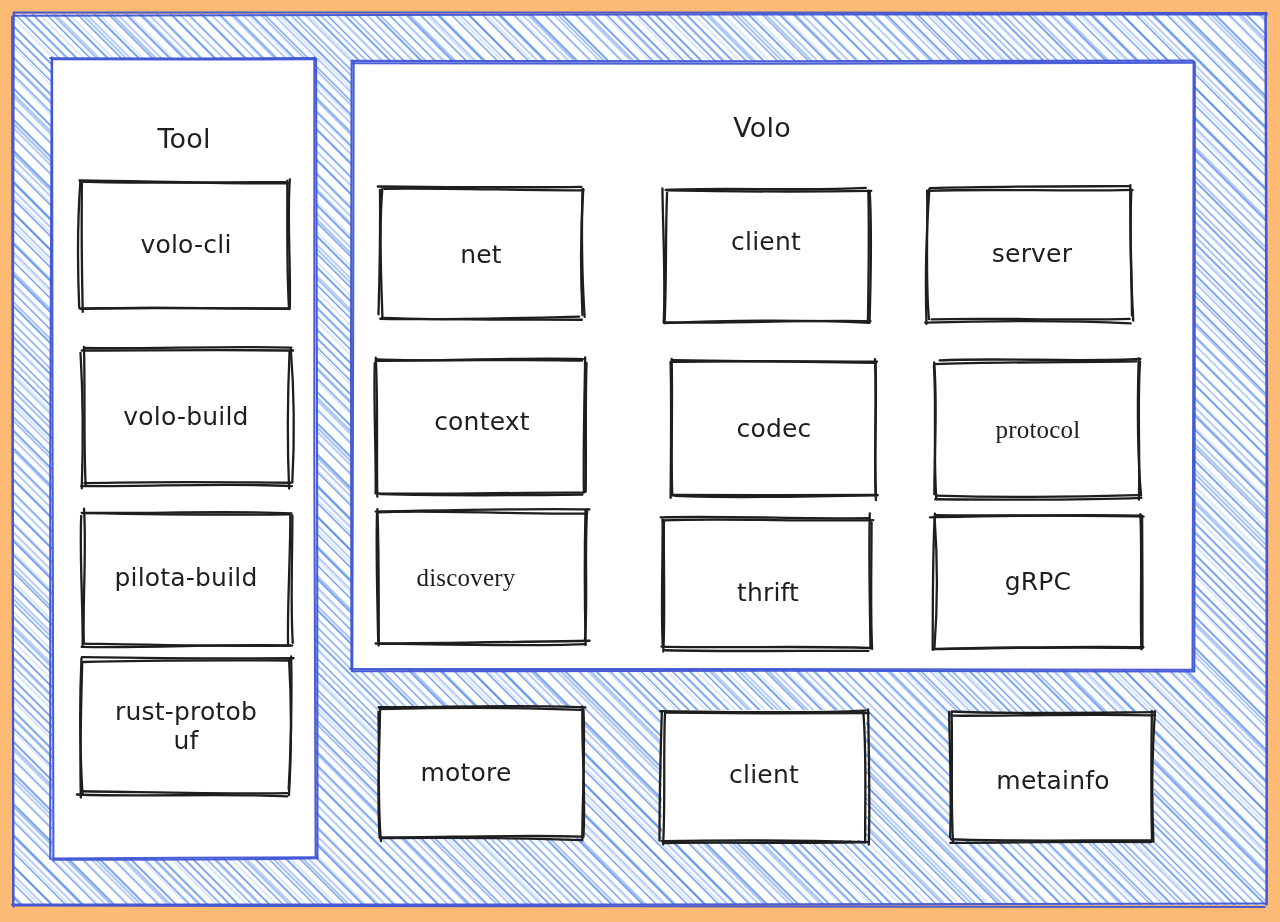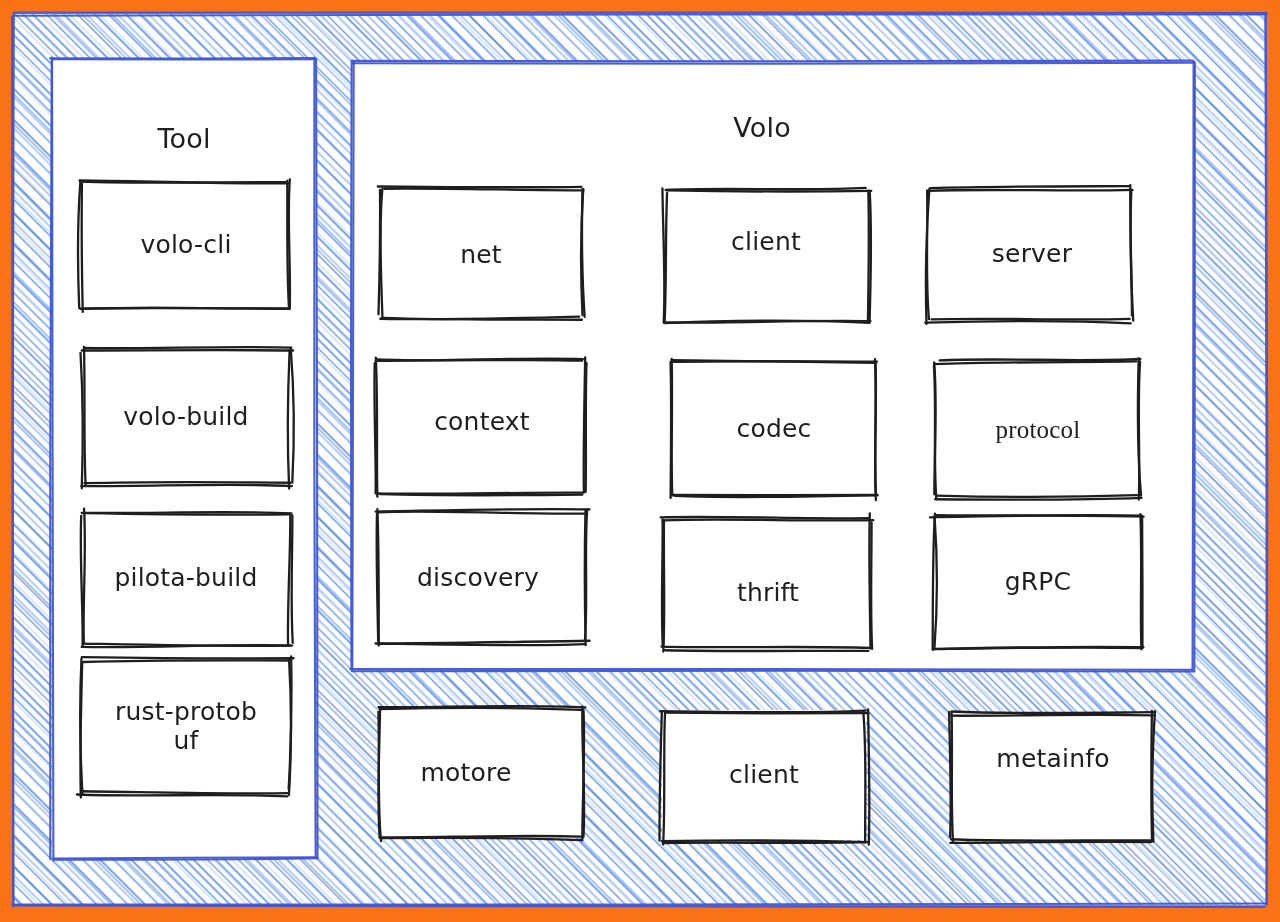--- a/index.html
+++ b/index.html
@@ -8,21 +8,21 @@
     padding: 0;
     background: #ffffff;
   }
   body {
     font-family: "DejaVu Sans", sans-serif;
   }
   #stage {
     position: relative;
     width: 1280px;
     height: 922px;
-    background: #f97316;
+    background: #fdba74;
     overflow: hidden;
   }
   #sketch {
     position: absolute;
     left: 0;
     top: 0;
     width: 1280px;
     height: 922px;
   }
   .label-layer {
@@ -292,21 +292,21 @@
 uf</div>
 
     <div class="group-title" style="left:662px; top:108px; width:200px; height:40px;">Volo</div>
 
     <div class="node-label" style="left:380px; top:190px; width:202px; height:130px;">net</div>
     <div class="node-label" style="left:664px; top:180px; width:204px; height:124px;">client</div>
     <div class="node-label" style="left:930px; top:188px; width:204px; height:132px;">server</div>
     <div class="node-label" style="left:378px; top:358px; width:208px; height:128px;">context</div>
     <div class="node-label" style="left:672px; top:362px; width:204px; height:134px;">codec</div>
     <div class="node-label" style="left:936px; top:362px; width:204px; height:136px;font-family:Liberation Serif, serif;">protocol</div>
-    <div class="node-label" style="left:374px; top:512px; width:208px; height:132px;">discovery</div>
+    <div class="node-label" style="left:362px; top:512px; width:208px; height:132px;font-family:Liberation Serif, serif;">discovery</div>
     <div class="node-label" style="left:664px; top:518px; width:208px; height:150px;">thrift</div>
     <div class="node-label" style="left:934px; top:516px; width:208px; height:132px;">gRPC</div>
 
     <div class="node-label" style="left:378px; top:708px; width:176px; height:130px;">motore</div>
     <div class="node-label" style="left:662px; top:710px; width:204px; height:130px;">client</div>
-    <div class="node-label" style="left:952px; top:691px; width:202px; height:137px;">metainfo</div>
+    <div class="node-label" style="left:952px; top:713px; width:202px; height:137px;">metainfo</div>
   </div>
 </div>
 
 </body></html>

